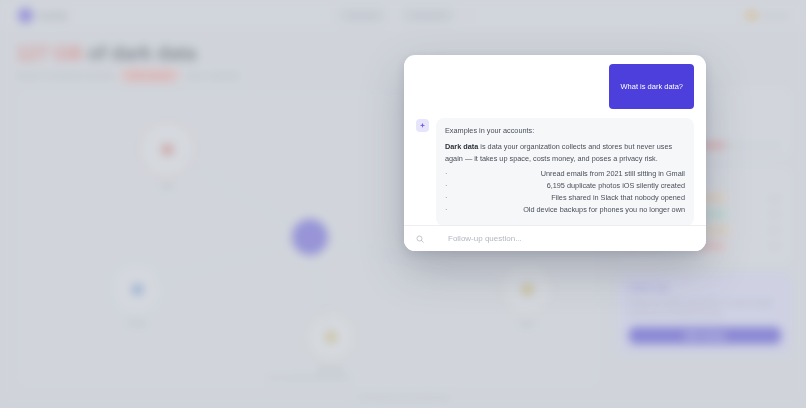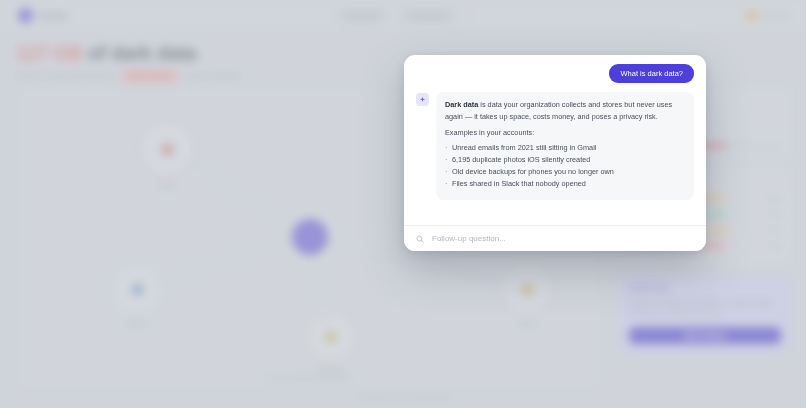--- a/index.html
+++ b/index.html
@@ -230,22 +230,22 @@
     flex: 1;
     padding: 9px 12px 4px;
     overflow: hidden;
   }
 
   .user-row { display: flex; justify-content: flex-end; margin-bottom: 9px; }
   .user-bubble {
     background: #4c3fdb;
     color: #ffffff;
     font-size: 7.5px;
-    border-radius: 9px;
-    padding: 5px 11px;
+    border-radius: 4px;
+    padding: 18px 11px;
     white-space: nowrap;
   }
 
   .ai-row { display: flex; gap: 7px; align-items: flex-start; }
   .ai-avatar {
     flex: 0 0 auto;
     width: 13px; height: 13px;
     border-radius: 4px;
     background: #e6e5fb;
     display: flex; align-items: center; justify-content: center;
@@ -264,33 +264,34 @@
     margin-bottom: 4px;
   }
   .ai-p:last-child { margin-bottom: 0; }
   .ai-p b { color: #2c313a; font-weight: bold; }
   .ai-li {
     font-size: 7.3px;
     line-height: 1.62;
     color: #4a4f59;
     padding-left: 7px;
     position: relative;
+    text-align: right;
   }
   .ai-li::before {
     content: "·";
     position: absolute; left: 0;
     color: #8b909a;
   }
   .ai-gap { height: 3px; }
 
   .pal-footer {
     height: 26px;
     flex: 0 0 auto;
     border-top: 1px solid #eceef2;
-    display: flex; align-items: center; gap: 8px;
+    display: flex; align-items: center; gap: 24px;
     padding: 0 12px;
     background: #ffffff;
   }
   .pal-footer-input {
     flex: 1;
     border: none; outline: none;
     font-family: "Liberation Sans", sans-serif;
     font-size: 8px;
     background: transparent;
     color: #32363f;
@@ -449,30 +450,30 @@
     </div>
 
     <div class="ai-row">
       <div class="ai-avatar">
         <svg width="7" height="7" viewBox="0 0 16 16">
           <path d="M8 1.5 L9.4 6.1 L14 7.5 L9.4 8.9 L8 13.5 L6.6 8.9 L2 7.5 L6.6 6.1 Z" fill="#6b5fe0"></path>
         </svg>
       </div>
 
       <div class="ai-bubble">
+        <p class="ai-p">Examples in your accounts:</p>
+
         <p class="ai-p">
           <b>Dark data</b><span> is data your organization collects and stores but never uses again — it takes up space, costs money, and poses a privacy risk.</span>
         </p>
 
-        <p class="ai-p">Examples in your accounts:</p>
-
         <div class="ai-li">Unread emails from 2021 still sitting in Gmail</div>
         <div class="ai-li">6,195 duplicate photos iOS silently created</div>
+        <div class="ai-li">Files shared in Slack that nobody opened</div>
         <div class="ai-li">Old device backups for phones you no longer own</div>
-        <div class="ai-li">Files shared in Slack that nobody opened</div>
 
         <div class="ai-gap"></div>
 
         <p class="ai-p">
           
         </p>
       </div>
     </div>
   </div>
 

